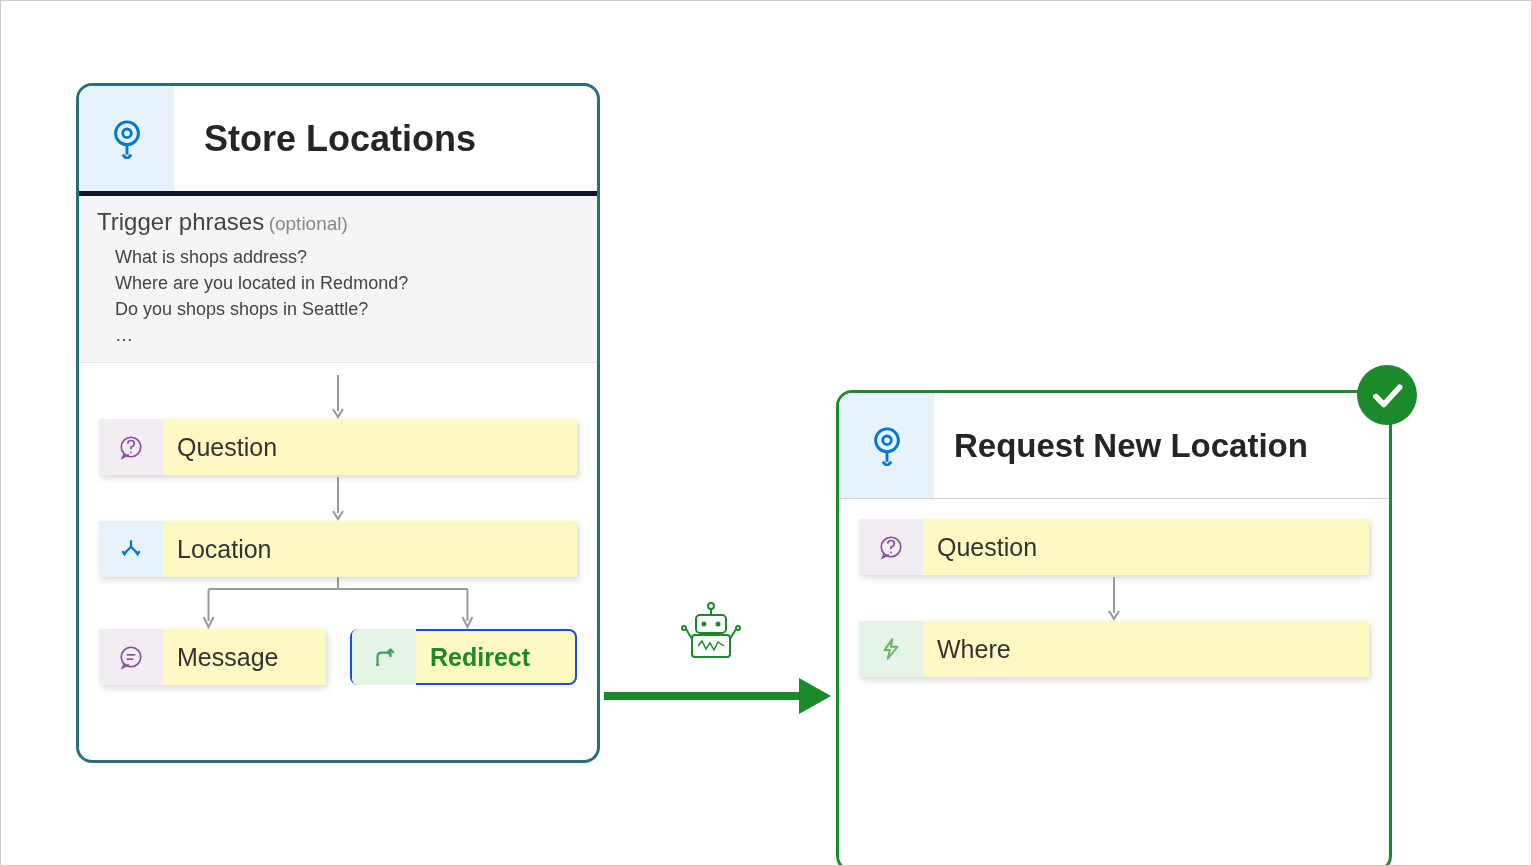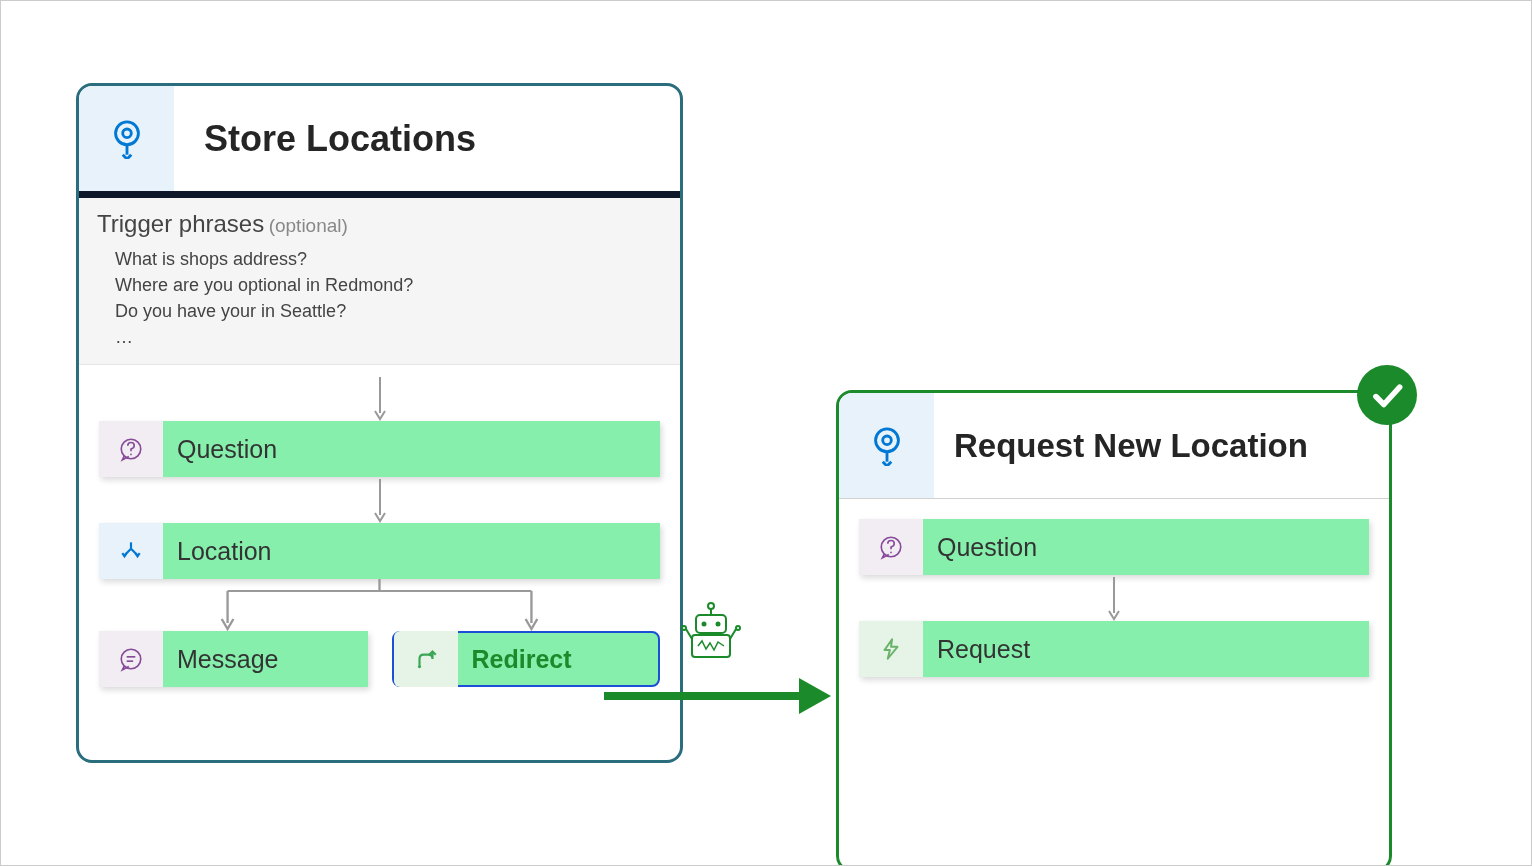--- a/index.html
+++ b/index.html
@@ -13,21 +13,21 @@
     }
     .topic-card {
       position: absolute;
       border: 3px solid;
       border-radius: 16px;
       background: #fff;
     }
     .topic-left {
       left: 75px;
       top: 82px;
-      width: 607px;
+      width: 524px;
       height: 680px;
       border-color: #2a6d7c;
     }
     .topic-right {
       left: 835px;
       top: 389px;
       width: 556px;
       height: 482px;
       border-color: #1a8a2a;
     }
@@ -48,21 +48,21 @@
     .topic-title {
       font-size: 36px;
       font-weight: 700;
       color: #252525;
       padding-left: 30px;
     }
     .topic-right .topic-title { font-size: 33px; padding-left: 20px; }
     .topic-icon-svg { width: 36px; height: 40px; }
     .trigger-section {
       background: #f5f5f5;
-      border-top: 7px solid #0f172a;
+      border-top: 5px solid #0f172a;
       border-bottom: 1px solid #e5e5e5;
       padding: 12px 18px 14px 18px;
     }
     .trigger-label {
       font-size: 24px;
       color: #444;
     }
     .trigger-optional {
       font-size: 19px;
       color: #888;
@@ -86,21 +86,21 @@
       display: flex;
       justify-content: center;
       align-items: center;
     }
     .arrow-down svg { width: 16px; height: 46px; }
     .node {
       display: flex;
       align-items: center;
       height: 56px;
       box-shadow: 2px 3px 6px rgba(0,0,0,0.15);
-      background: #86efac;
+      background: #fef9c3;
     }
     .node-icon-box {
       width: 64px;
       height: 56px;
       display: flex;
       align-items: center;
       justify-content: center;
       flex-shrink: 0;
     }
     .node-label {
@@ -179,22 +179,22 @@
       </svg>
     </div>
     <div class="topic-title">Store Locations</div>
   </div>
 
   <div class="trigger-section">
     <span class="trigger-label">Trigger phrases</span>
     <span class="trigger-optional">(optional)</span>
     <div class="trigger-phrases">
       <div class="trigger-phrase">What is shops address?</div>
-      <div class="trigger-phrase">Where are you optional in Redmond?</div>
-      <div class="trigger-phrase">Do you have your in Seattle?</div>
+      <div class="trigger-phrase">Where are you located in Redmond?</div>
+      <div class="trigger-phrase">Do you shops shops in Seattle?</div>
       <div class="trigger-phrase">…</div>
     </div>
   </div>
 
   <div class="flow-body">
     <div class="arrow-down">
       <svg viewBox="0 0 16 46">
           <line x1="8" y1="2" x2="8" y2="38" stroke="#999" stroke-width="2"></line>
           <path d="M3 36 L8 44 L13 36" fill="none" stroke="#999" stroke-width="2"></path>
         </svg>
@@ -331,16 +331,16 @@
           <path d="M3 36 L8 44 L13 36" fill="none" stroke="#999" stroke-width="2"></path>
         </svg>
     </div>
 
     <div class="node">
       <div class="node-icon-box icon-green">
         <svg class="action-icon-svg" viewBox="0 0 24 24">
           <path d="M13 3 L6 13 L11 13 L9 21 L18 10 L12 10 Z" fill="none" stroke="#6bb36b" stroke-width="1.8" stroke-linejoin="round"></path>
         </svg>
       </div>
-      <div class="node-label">Request</div>
+      <div class="node-label">Where</div>
     </div>
   </div>
 </div>
 
 </body></html>

